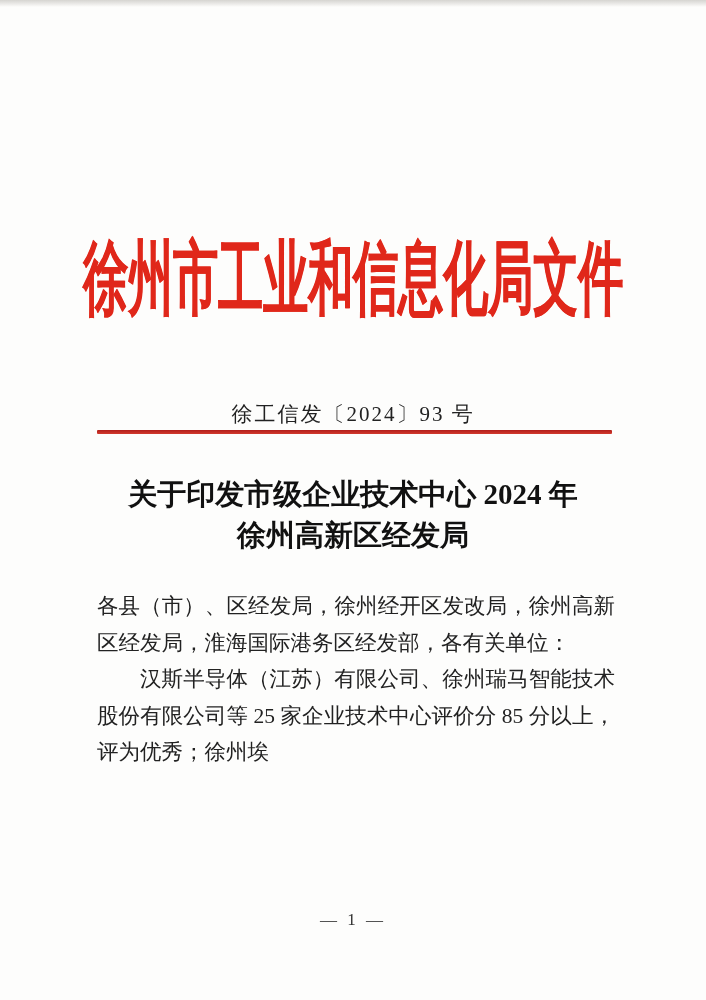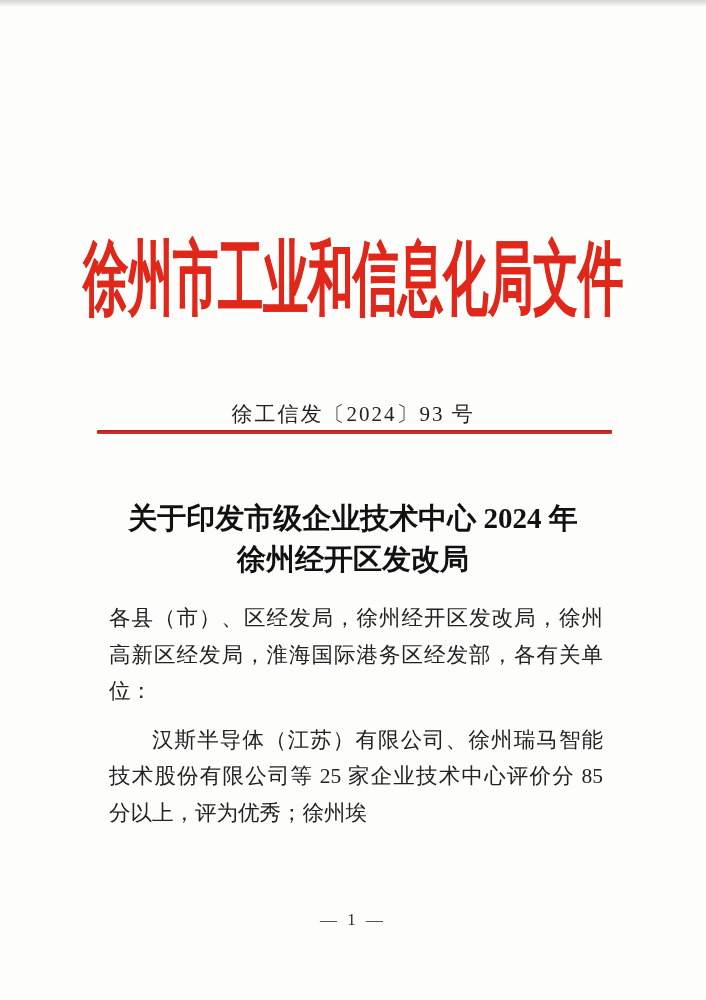--- a/index.html
+++ b/index.html
@@ -62,34 +62,33 @@
   .doc-title {
     position: absolute;
     top: 474px;
     left: 0;
     width: 706px;
     text-align: center;
     font-size: 29px;
     line-height: 41px;
     font-weight: bold;
     color: #111;
-    margin-top: 24px;
   }
   .body-text {
     position: absolute;
     top: 588px;
     left: 97px;
     width: 518px;
     font-size: 21.5px;
     line-height: 36.6px;
     text-align: justify;
     color: #222;
   }
   .body-text p {
-    margin: 12px;
+    margin: 0;
   }
   .body-text p.indent {
     text-indent: 2em;
   }
   .page-number {
     position: absolute;
     top: 910px;
     left: 0;
     width: 706px;
     text-align: center;
@@ -106,21 +105,21 @@
   <div class="scan-edge-top"></div>
 
   <div class="agency-title">徐州市工业和信息化局文件</div>
 
   <div class="doc-number">徐工信发〔2024〕93 号</div>
 
   <div class="red-rule"></div>
 
   <div class="doc-title">
     <div>关于印发市级企业技术中心 2024 年</div>
-    <div>徐州经开区发改局</div>
+    <div>徐州高新区经发局</div>
   </div>
 
   <div class="body-text">
     <p>各县（市）、区经发局，徐州经开区发改局，徐州高新区经发局，淮海国际港务区经发部，各有关单位：</p>
     <p class="indent">汉斯半导体（江苏）有限公司、徐州瑞马智能技术股份有限公司等 25 家企业技术中心评价分 85 分以上，评为优秀；徐州埃</p>
   </div>
 
   <div class="page-number">— 1 —</div>
 
 </div>

